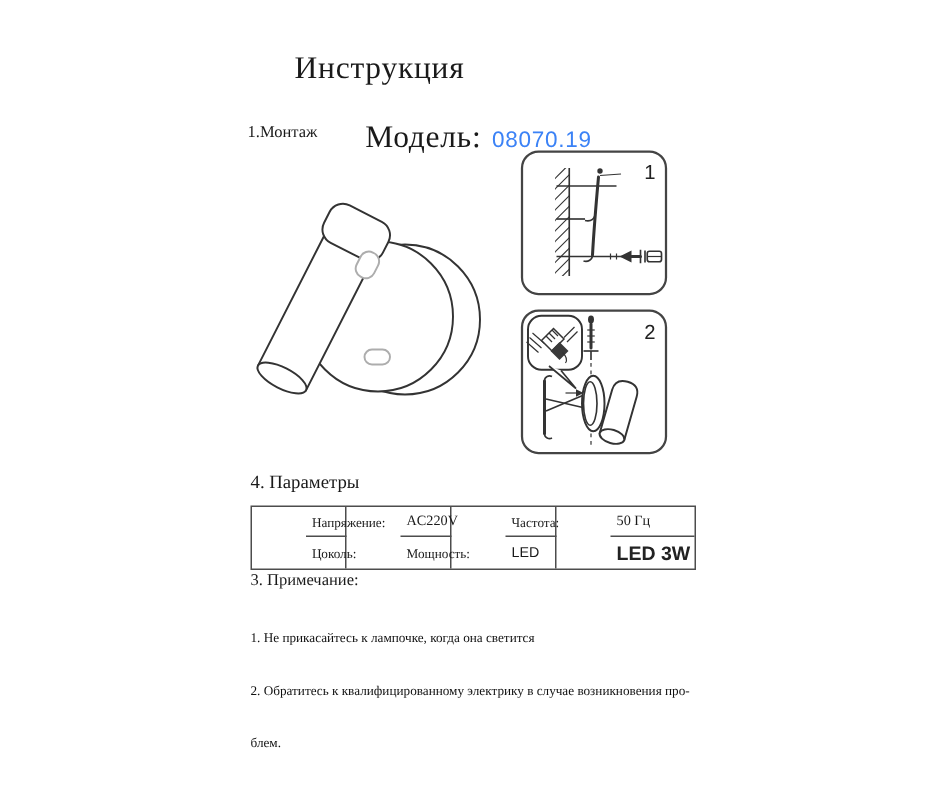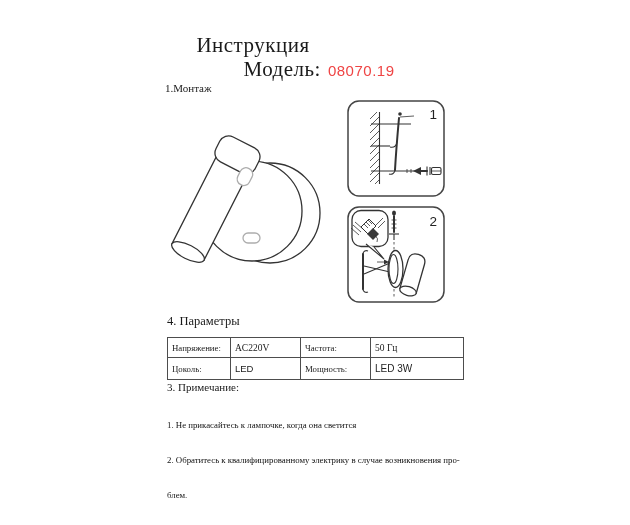--- a/index.html
+++ b/index.html
@@ -1,34 +1,34 @@
 <!DOCTYPE html>
 <html><head>
 <meta charset="utf-8">
 <style>
   html,body{margin:0;padding:0;background:#fff;}
   .page{position:relative;width:630px;height:525px;background:#ffffff;overflow:hidden;
         font-family:"Liberation Serif",serif;color:#1a1a1a;}
   .abs{position:absolute;}
   .title{top:33px;left:0;width:506px;text-align:center;font-size:21px;letter-spacing:.5px;}
   .model-line{top:57px;left:0;width:630px;display:flex;justify-content:center;align-items:baseline;gap:7px;transform:translateX(4px);}
-  .model-label{font-size:21px;letter-spacing:.5px;}
-  .model-number{font-family:"Liberation Sans",sans-serif;font-size:15px;letter-spacing:.5px;color:#ef4444;}
+  .model-label{font-size:21px;letter-spacing:.5px;margin-top:22px;}
+  .model-number{font-family:"Liberation Sans",sans-serif;font-size:15px;letter-spacing:.5px;color:#3b82f6;}
   .sec-montage{top:82px;left:165px;font-size:11px;}
   .sec-params{top:314px;left:167px;font-size:12.5px;}
   .sec-notes{top:381px;left:167px;font-size:11px;}
   .ptable{top:337px;left:167px;display:grid;grid-template-columns:63px 70px 70px 92px;
           grid-template-rows:20px 21px;border:1px solid #4d4d4d;}
   .pt-cell{border-right:1px solid #4d4d4d;border-bottom:1px solid #4d4d4d;display:flex;
-           align-items:center;padding-left:4px;box-sizing:border-box;font-size:8.8px;white-space:nowrap;}
+           align-items:center;padding-left:4px;box-sizing:border-box;font-size:8.8px;white-space:nowrap;margin-left:36px;}
   .pt-cell.cR{border-right:none;}
   .pt-cell.rB{border-bottom:none;}
   .pt-val{font-size:9.5px;}
   .pt-sans{font-family:"Liberation Sans",sans-serif;font-size:9.5px;}
-  .pt-small{font-family:"Liberation Sans",sans-serif;font-size:10px;color:#222;}
+  .pt-small{font-family:"Liberation Sans",sans-serif;font-size:13px;color:#222;font-weight:bold;}
   .notes{top:396px;left:167px;font-size:8.8px;line-height:11.8px;white-space:pre;color:#111;}
   .num-label{font-family:"Liberation Sans",sans-serif;font-size:13.5px;fill:#222;}
   .ln{fill:#fff;stroke:#333;stroke-width:1.3;}
   .lt{fill:#fff;stroke:#adadad;stroke-width:1.3;}
   .bx{fill:#fff;stroke:#444;stroke-width:1.5;}
   .s1{stroke:#333;stroke-width:1.1;fill:none;}
   .s0{stroke:#333;stroke-width:0.8;fill:none;}
   .s2{stroke:#333;stroke-width:2;fill:none;stroke-linecap:round;}
   .dark{fill:#3a3a3a;stroke:none;}
 </style>
@@ -164,22 +164,22 @@
   <div class="abs sec-montage">1.Монтаж</div>
 
   <div class="abs sec-params">4. Параметры</div>
 
   <div class="abs ptable">
     <div class="pt-cell">Напряжение:</div>
     <div class="pt-cell pt-val">AC220V</div>
     <div class="pt-cell">Частота:</div>
     <div class="pt-cell pt-val cR">50 Гц</div>
     <div class="pt-cell rB">Цоколь:</div>
+    <div class="pt-cell rB">Мощность:</div>
     <div class="pt-cell pt-sans rB">LED</div>
-    <div class="pt-cell rB">Мощность:</div>
     <div class="pt-cell pt-small cR rB">LED 3W</div>
   </div>
 
   <div class="abs sec-notes">3. Примечание:</div>
 
   <div class="abs notes">
     <div>1. Не прикасайтесь к лампочке, когда она светится</div>
     <div>2. Обратитесь к квалифицированному электрику в случае возникновения про-</div>
     <div>блем.</div>
     

